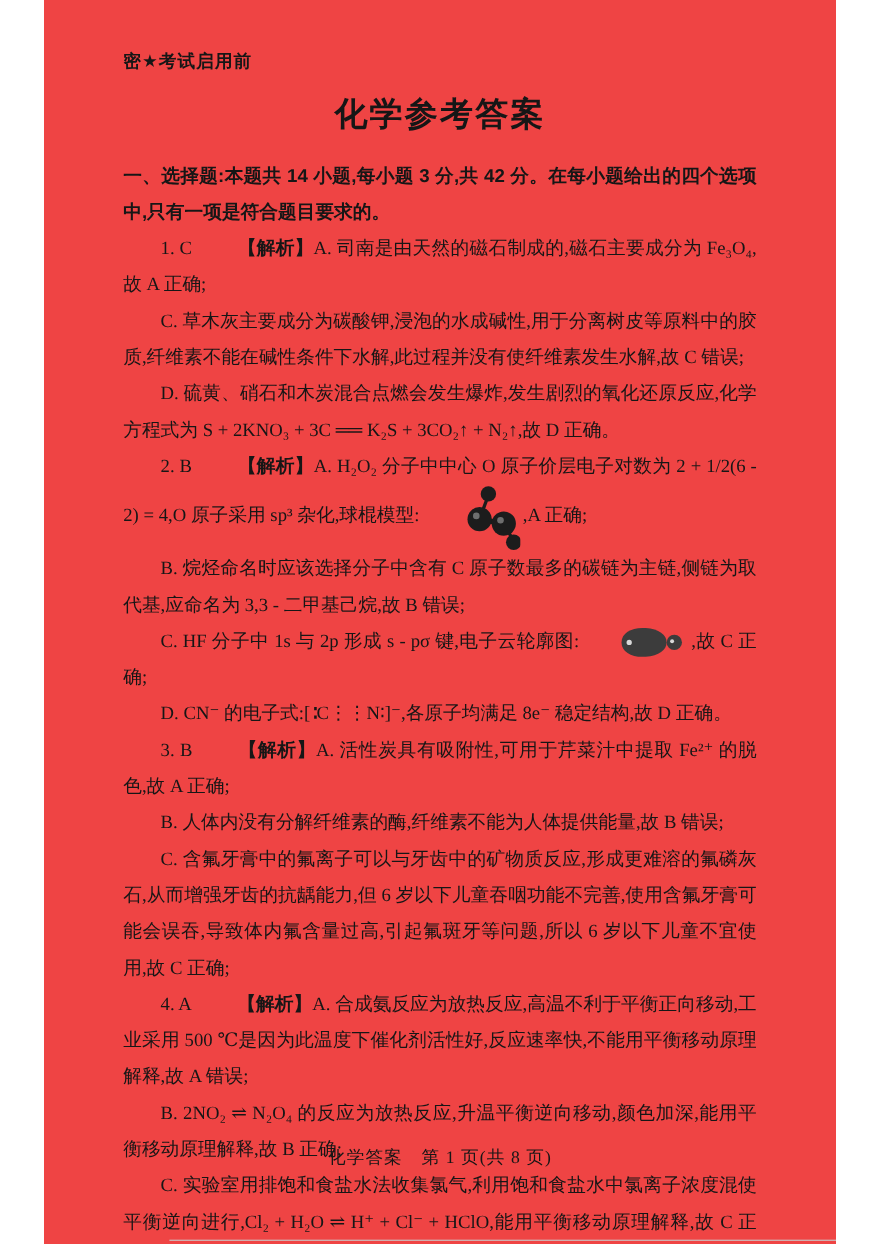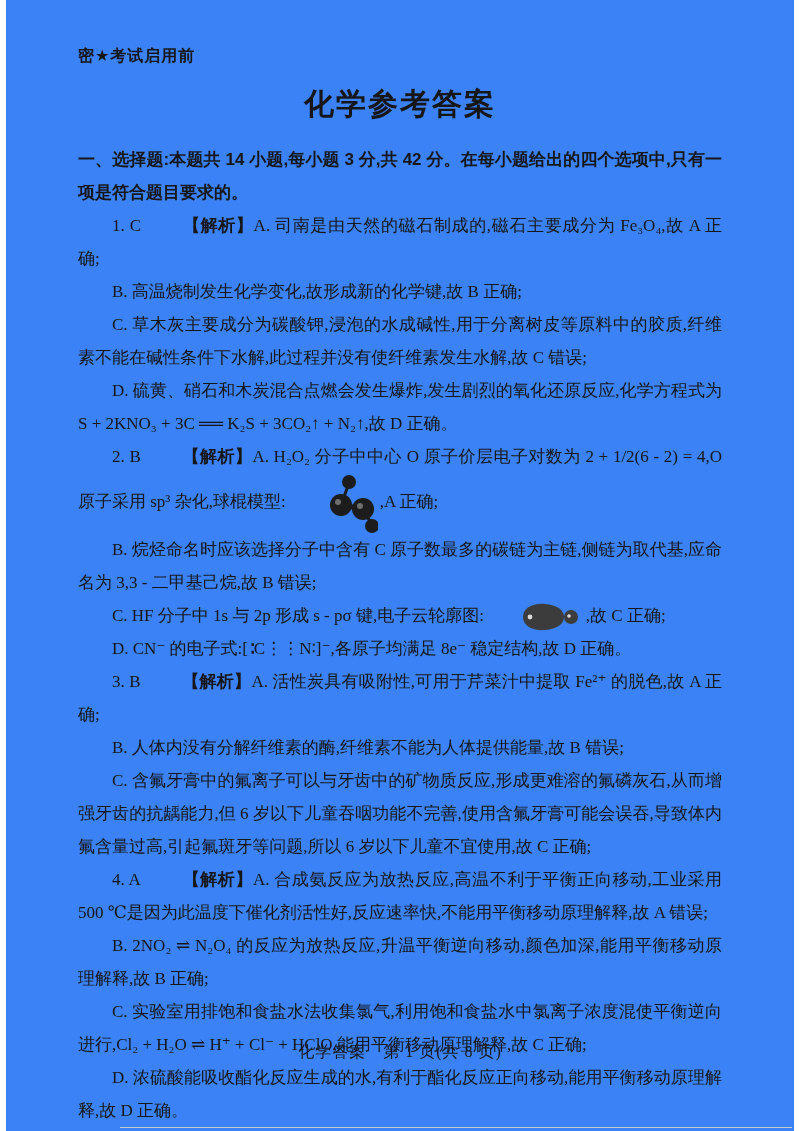--- a/index.html
+++ b/index.html
@@ -1,20 +1,20 @@
 <!DOCTYPE html>
 <html><head>
 <meta charset="utf-8">
 <style>
   html,body { margin:0; padding:0; background:#ffffff; }
   .page {
     position:relative;
-    width:788px; height:1131px;
+    width:720px; height:1131px;
     margin:0 auto;
-    background:#3b82f6;
+    background:#ef4444;
     color:#161616;
     font-family:"Liberation Serif","DejaVu Serif",serif;
     overflow:hidden;
   }
   .content { padding:46px 72px 0 72px; }
 
   .seal {
     font-family:"Liberation Sans","DejaVu Sans",sans-serif;
     font-weight:bold; font-size:16px; letter-spacing:1px;
   }
@@ -69,21 +69,20 @@
   <div class="content">
 
     <div class="seal">密★考试启用前</div>
 
     <h2 class="subtitle">化学参考答案</h2>
 
     <p class="section-heading">一、选择题:本题共 14 小题,每小题 3 分,共 42 分。在每小题给出的四个选项中,只有一项是符合题目要求的。</p>
 
     <p class="para"><span class="qnum">1. C</span><span class="tag">【解析】</span><span>A. 司南是由天然的磁石制成的,磁石主要成分为 Fe₃O₄,故 A 正确;</span></p>
 
-    <p class="para">B. 高温烧制发生化学变化,故形成新的化学键,故 B 正确;</p>
 
     <p class="para">C. 草木灰主要成分为碳酸钾,浸泡的水成碱性,用于分离树皮等原料中的胶质,纤维素不能在碱性条件下水解,此过程并没有使纤维素发生水解,故 C 错误;</p>
 
     <p class="para">D. 硫黄、硝石和木炭混合点燃会发生爆炸,发生剧烈的氧化还原反应,化学方程式为 S + 2KNO₃ + 3C ══ K₂S + 3CO₂↑ + N₂↑,故 D 正确。</p>
 
     <p class="para"><span class="qnum">2. B</span><span class="tag">【解析】</span><span>A. H₂O₂ 分子中中心 O 原子价层电子对数为 2 + 1/2(6 - 2) = 4,O 原子采用 sp³ 杂化,球棍模型:</span><span class="figure"><svg width="56" height="60" viewBox="0 0 56 60" xmlns="http://www.w3.org/2000/svg">
         <line x1="27" y1="10" x2="19" y2="32" stroke="#1c1c1c" stroke-width="3"></line>
         <line x1="19" y1="32" x2="41" y2="36" stroke="#1c1c1c" stroke-width="5"></line>
         <line x1="41" y1="36" x2="50" y2="52" stroke="#1c1c1c" stroke-width="3"></line>
         <circle cx="27" cy="9" r="7" fill="#1c1c1c"></circle>

